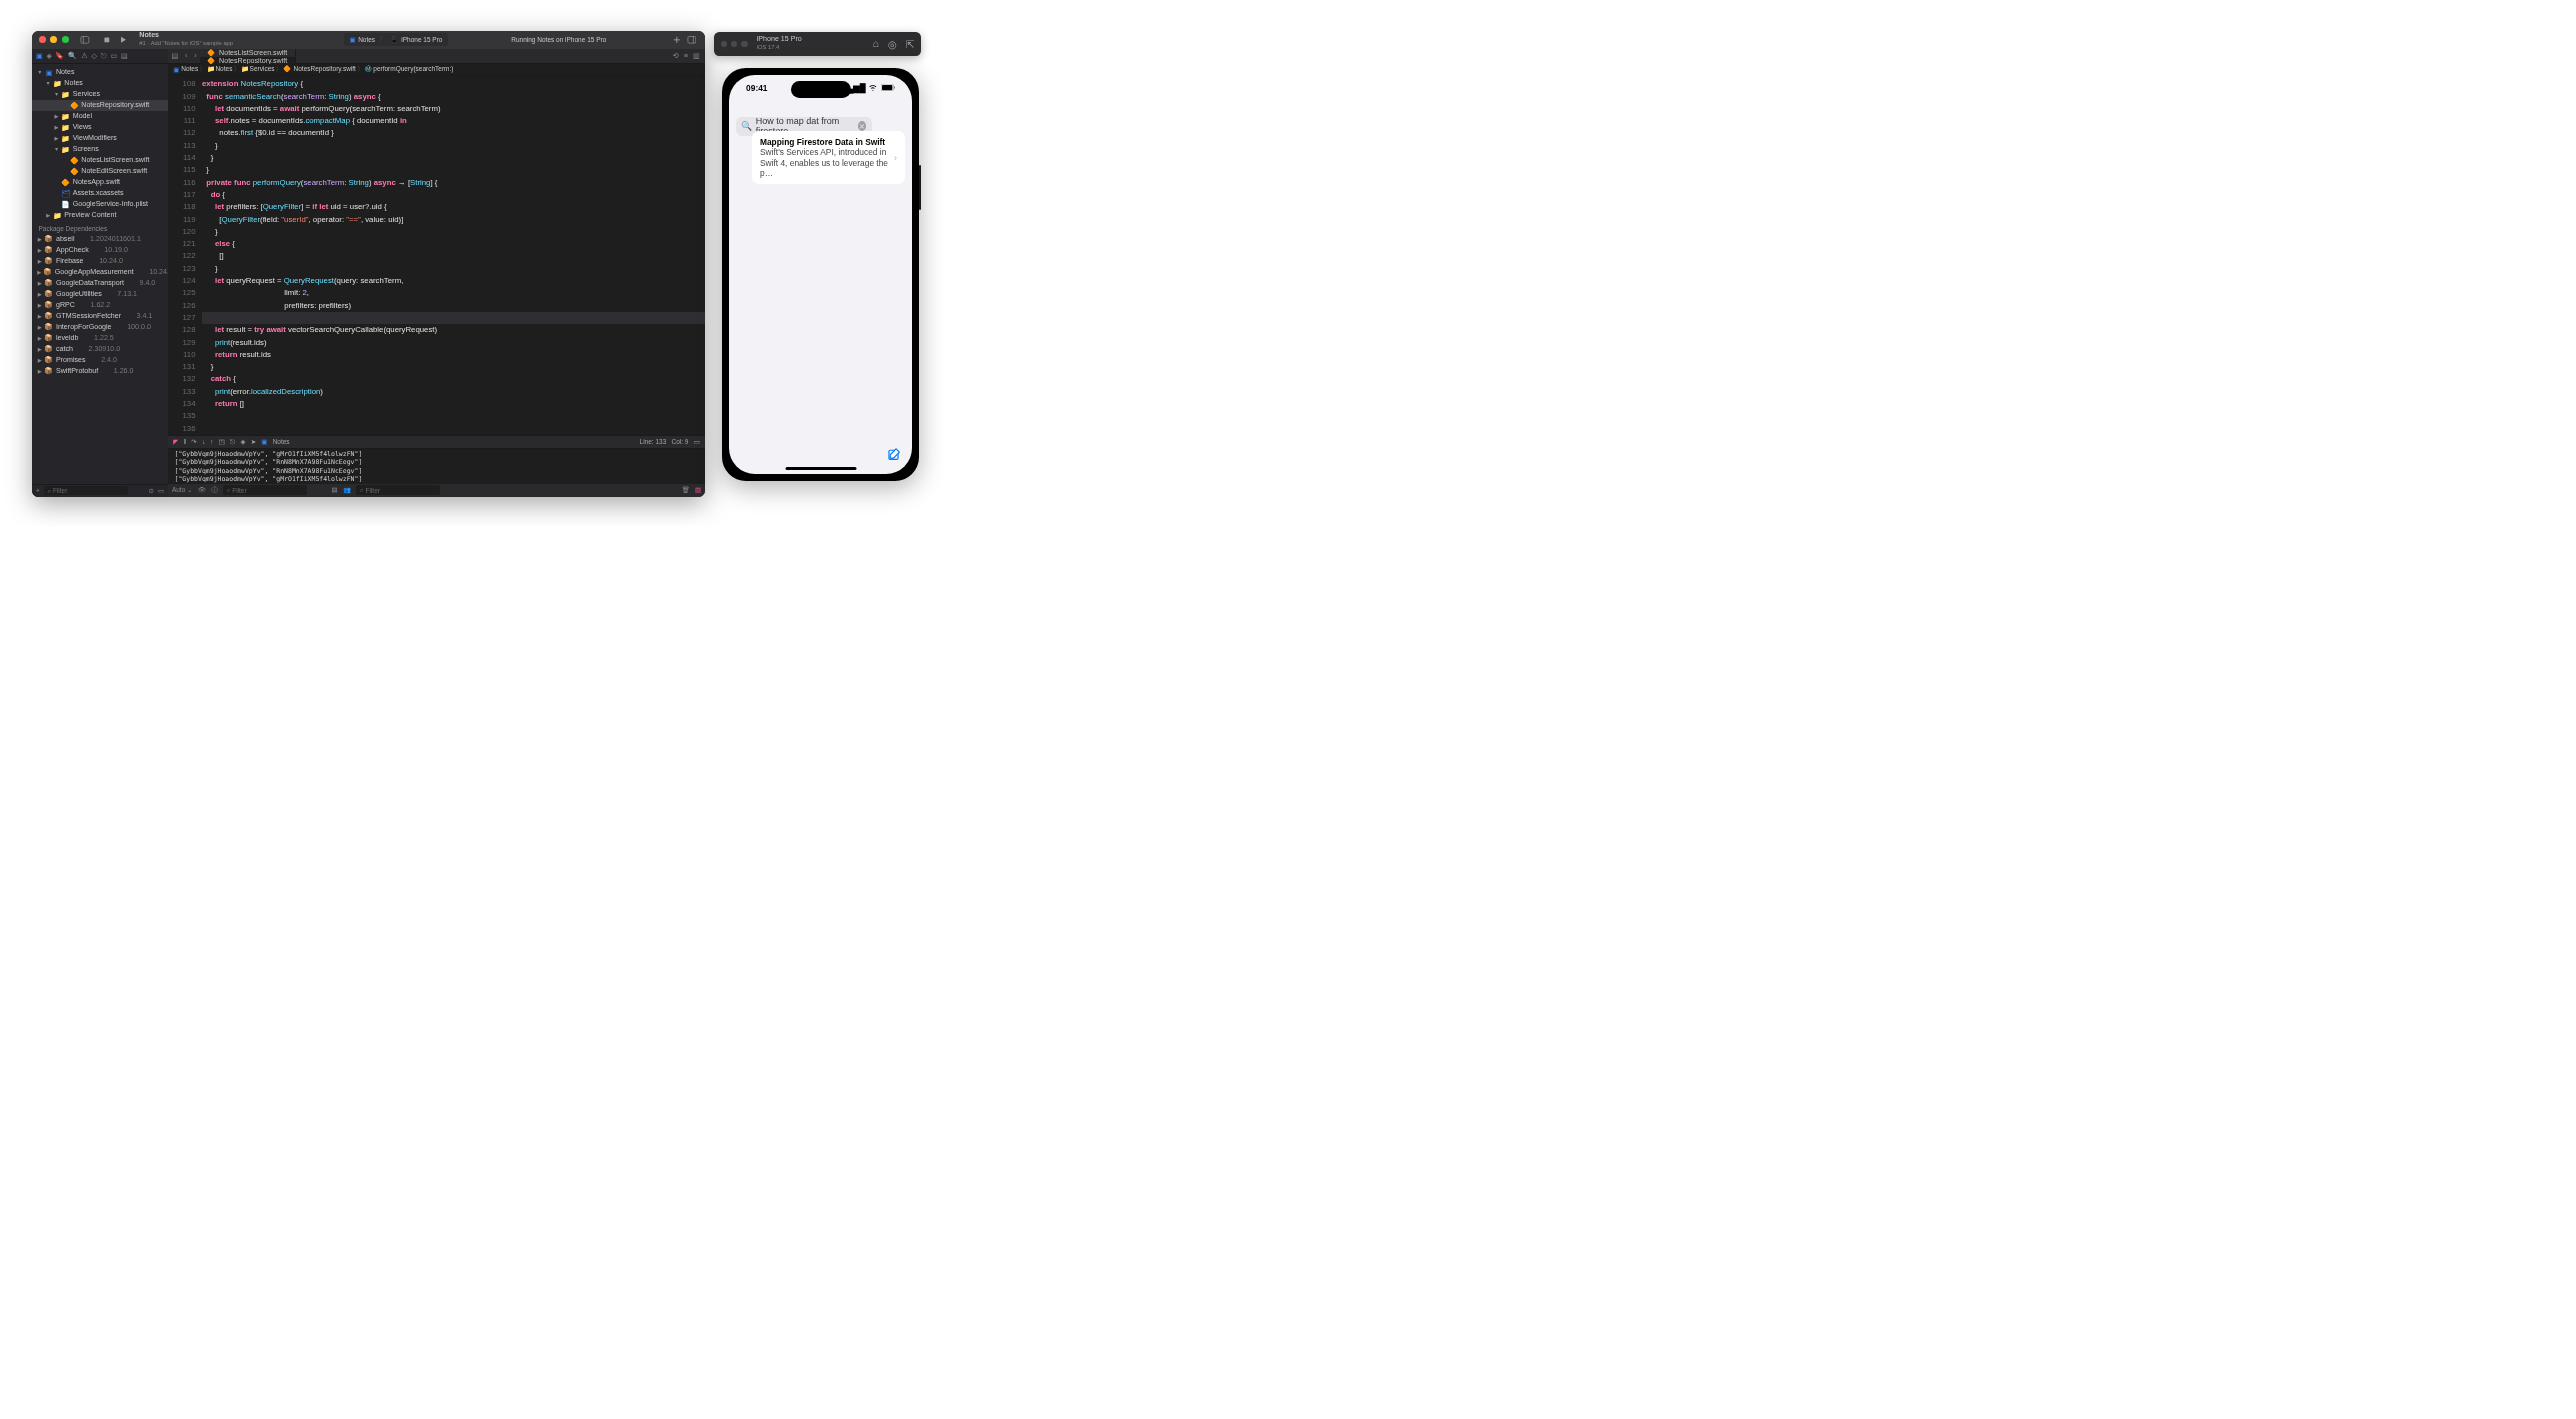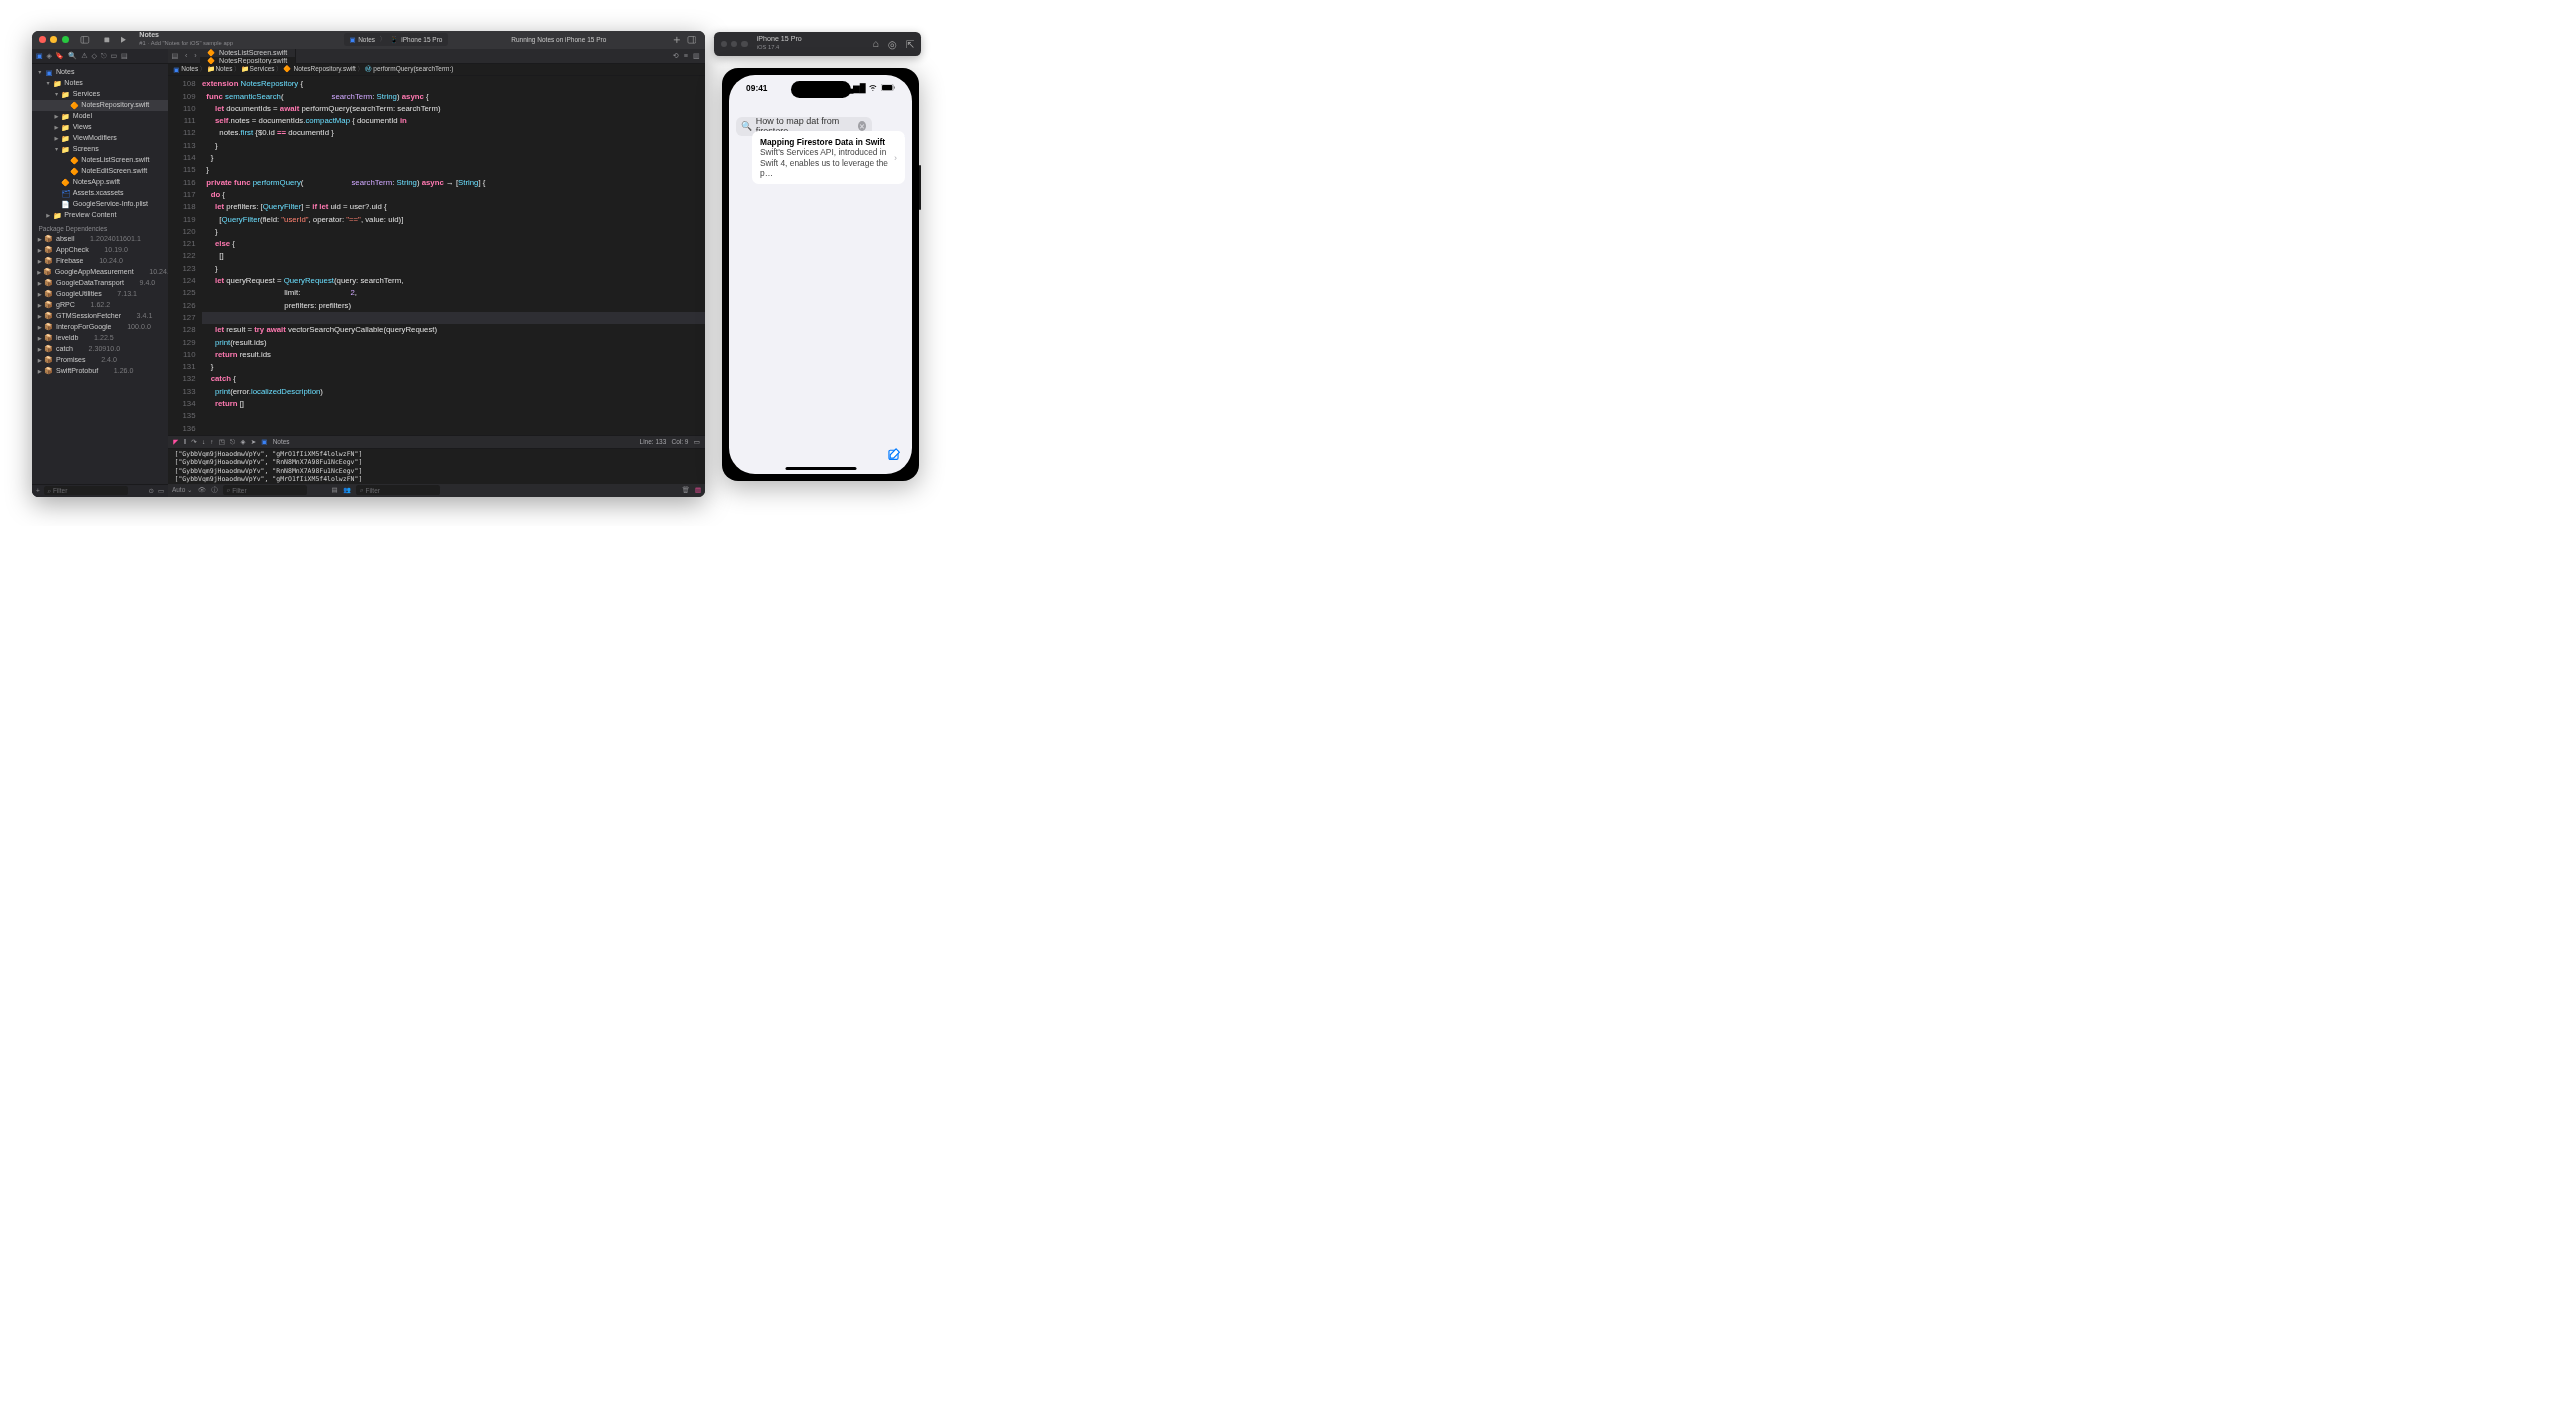--- a/index.html
+++ b/index.html
@@ -39,35 +39,35 @@
 .jump { height:12.3px; background:#1e1e1e; display:flex; align-items:center; padding:0 5.2px; font-size:6.5px; color:#c8c8c8; gap:1.9px; border-bottom:0.6px solid #1a1a1c; }
 .jump .ic { color:#3a82f7; }
 .jump .sep { color:#6a6a6e; margin:0 1.3px; }
 .code { flex:1; display:flex; background:#1e1e1e; overflow:hidden; font-family:"SF Mono",Menlo,monospace; font-size:7.8px; line-height:12.3px; }
 .gutter { width:34px; text-align:right; padding-right:6.5px; color:#6a6a6e; padding-top:1.9px; }
 .src { flex:1; padding-top:1.9px; white-space:pre; color:#e0e0e0; }
 .src .kw { color:#ff79b1;font-weight:bold; }
 .src .ty { color:#6bdfff; }
 .src .fn { color:#6bdfff;text-align:right; }
 .src .st { color:#ff8170; }
-.src .lv { color:#d0a8ff;padding-left:48px; }
+.src .lv { color:#d0a8ff; }
 .src .hl { background:#2e2e33; display:inline-block; width:100%; }
 .status { height:12.3px; background:#2a2a2d; display:flex; align-items:center; font-size:6.5px; color:#a5a5a9; padding:0 5.2px; gap:5.2px; border-top:0.6px solid #1a1a1c; }
 .status .bp { color:#ff4fa0; }
 .console { height:36px; background:#1e1e1e; font-family:"SF Mono",Menlo,monospace; font-size:6.5px; color:#d0d0d0; padding:1.3px 6.5px; line-height:8.4px; white-space:pre; border-top:0.6px solid #1a1a1c; overflow:hidden; }
 .botbar { height:13px; background:#2a2a2d; display:flex; align-items:center; padding:0 3.9px; gap:5.2px; font-size:6.5px; color:#8a8a8e; }
 .filter { background:#1e1e1e; height:9.7px; border-radius:2.6px; padding:0 3.9px; display:flex; align-items:center; color:#6a6a6e; flex:1; max-width:84px; }
 .nav-bot { height:13px; background:#26262a; border-top:0.6px solid #1a1a1c; display:flex; align-items:center; padding:0 3.9px; gap:3.9px; font-size:6.5px; color:#8a8a8e; }
 .sim-hdr { position:absolute; left:714px; top:32px; width:207px; height:24px; background:#2d2d30; border-radius:5.2px; display:flex; align-items:center; padding:0 6.5px; color:#c8c8c8; box-shadow:0 2.6px 9.7px rgba(0,0,0,.3); }
 .sim-hdr .dots { display:flex; gap:3.9px; }
 .sim-hdr .gdot { width:6.5px; height:6.5px; border-radius:50%; background:#4a4a4d; }
 .sim-hdr .info { margin-left:9px; font-size:7.1px; line-height:7.8px; }
 .sim-hdr .info .sub { color:#8a8a8e; font-size:5.8px; }
 .sim-hdr .ctl { margin-left:auto; display:flex; gap:9px; color:#a0a0a0; }
-.phone { position:absolute; left:722px; top:68px; width:197px; height:413px; background:#000; border-radius:16px; padding:7.1px; box-shadow:0 6.5px 26px rgba(0,0,0,.3); }
+.phone { position:absolute; left:722px; top:68px; width:197px; height:413px; background:#000; border-radius:24px; padding:7.1px; box-shadow:0 6.5px 26px rgba(0,0,0,.3); }
 .phone::after{content:"";position:absolute;right:-1.9px;top:97px;width:1.9px;height:45px;background:#1a1a1a;border-radius:1.3px;}
 .screen { width:100%; height:100%; background:#f2f2f7; border-radius:26px; overflow:hidden; position:relative; }
 .island { position:absolute; top:5.8px; left:50%; transform:translateX(-50%); width:60px; height:17.5px; background:#000; border-radius:10.4px; }
 .sb { position:absolute; top:7.8px; left:0; right:0; display:flex; justify-content:space-between; padding:0 17px; font-size:8.4px; font-weight:600; }
 .sb .ri { display:flex; gap:2.6px; align-items:center; }
 .search-row { position:absolute; top:32px; left:7.1px; right:7.1px; display:flex; align-items:center; gap:5.2px; }
 .search-pill { flex:1; height:19px; background:#e4e4e9; border-radius:5.8px; display:flex; align-items:center; padding:0 5.2px; gap:3.2px; font-size:9px; color:#333; }
 .search-pill .x { margin-left:auto; width:10.4px; height:10.4px; border-radius:50%; background:#a0a0a5; color:#e4e4e9; display:flex; align-items:center; justify-content:center; font-size:7.1px; }
 .cancel { color:#007aff; font-size:9px;margin-top:28px; }
 .card { position:absolute; top:56px; left:7.1px; right:7.1px; background:#fff; border-radius:6.5px; padding:5.8px 7.8px; display:flex; align-items:center;margin-left:16px; }

